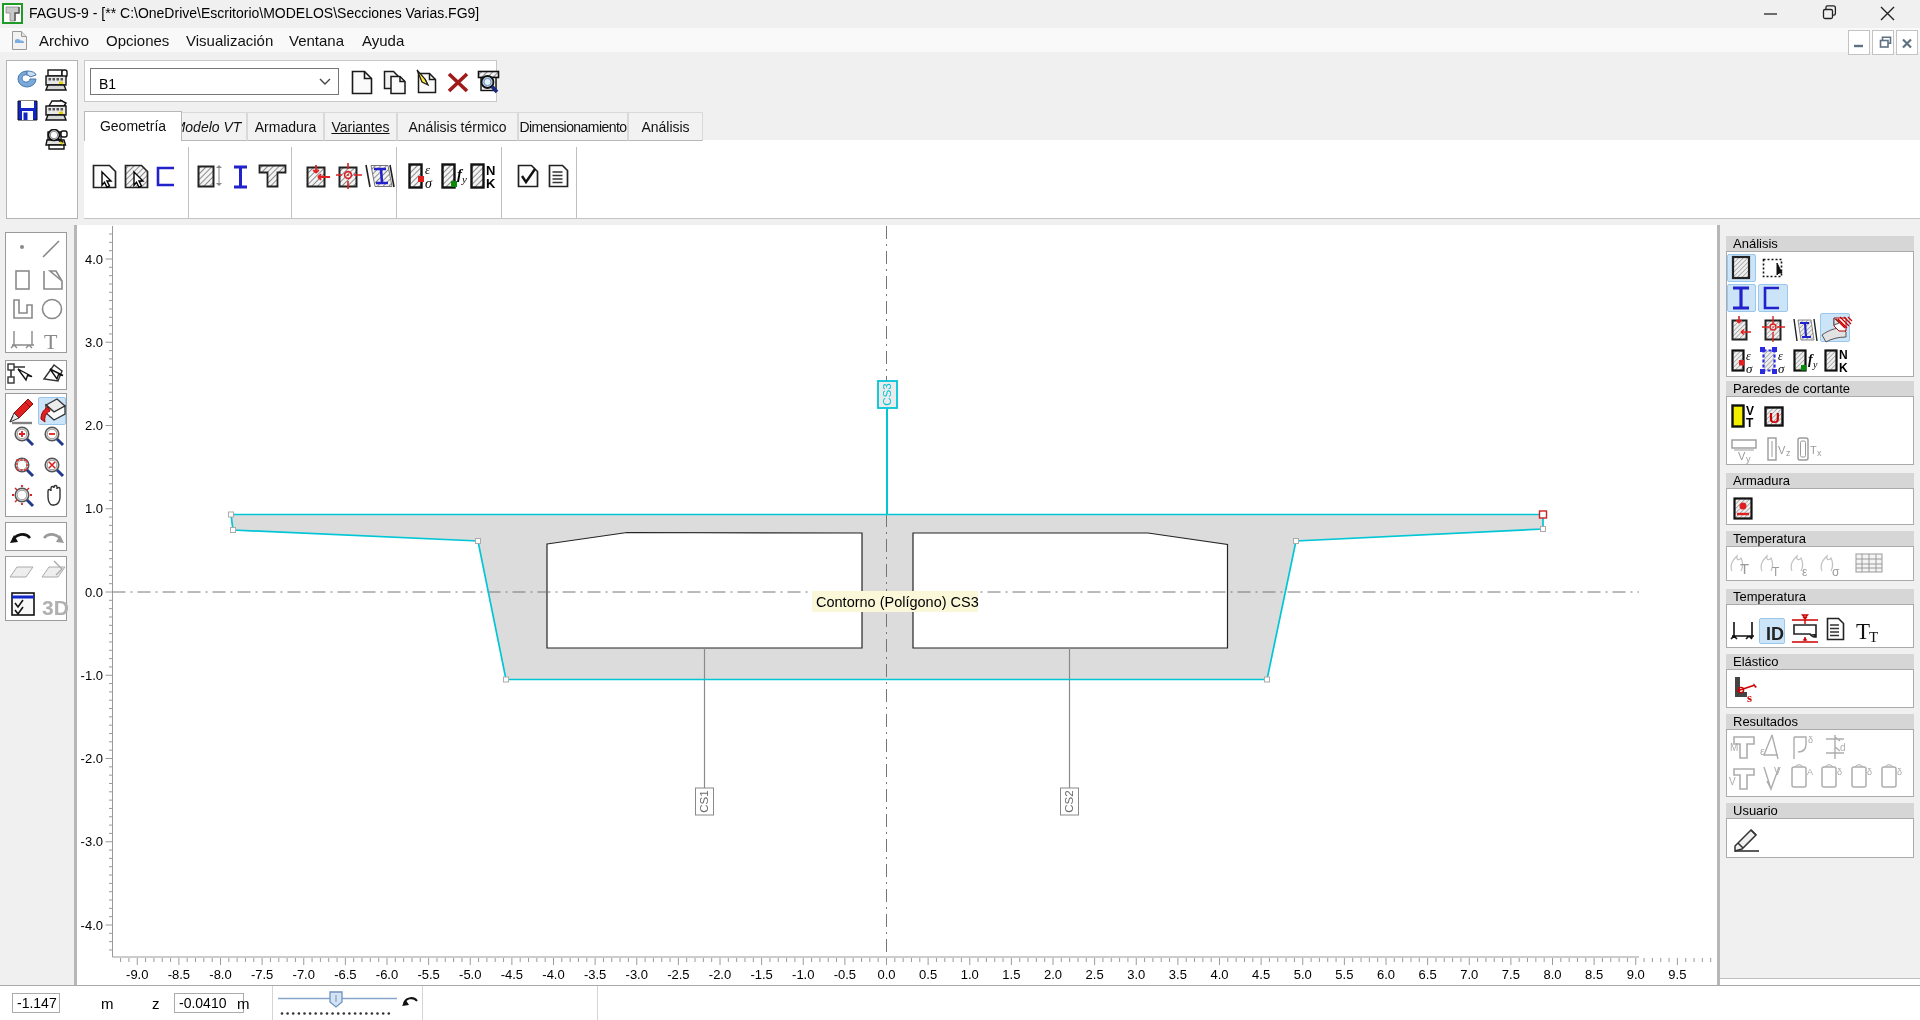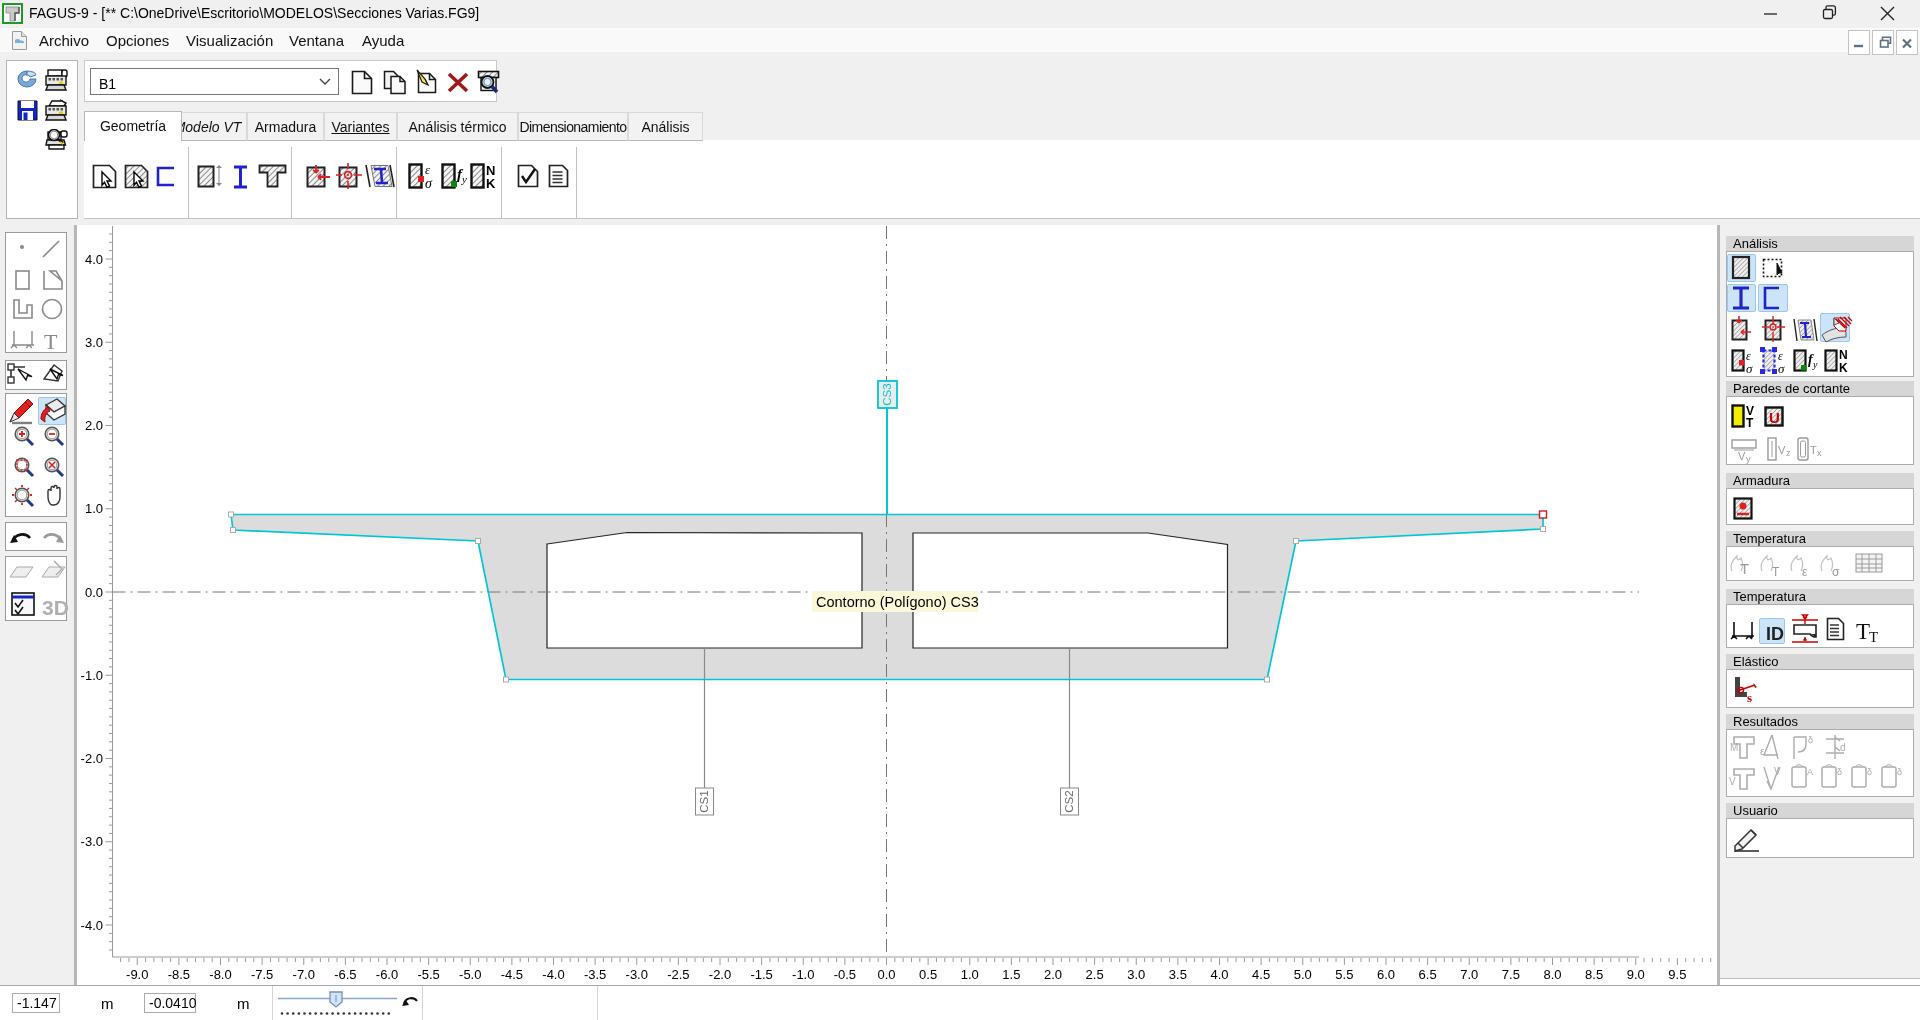--- a/index.html
+++ b/index.html
@@ -528,21 +528,21 @@
 <rect x="1186.5" y="452.0" width="5" height="5" fill="#fff" stroke="#ababab"></rect>
 <rect x="1215.5" y="313.5" width="5" height="5" fill="#fff" stroke="#ababab"></rect>
 <rect x="1462.5" y="301.5" width="5" height="5" fill="#fff" stroke="#ababab"></rect>
 <rect x="1461.5" y="286.0" width="7" height="7" fill="#fff" stroke="#cc2222" stroke-width="1.4"></rect>
 </svg>
 <div id="statusbar" class="a"></div>
 <div class="a" style="left:19px;top:995px;font-size:15px">y</div>
 <div class="a sinput" style="left:12px;top:993px;width:48px">-1.147</div>
 <div class="a" style="left:101px;top:995px;font-size:15px">m</div>
 <div class="a" style="left:152px;top:995px;font-size:15px">z</div>
-<div class="a sinput" style="left:144px;top:993px;width:52px">-0.0410</div>
+<div class="a sinput" style="left:174px;top:993px;width:70px">-0.0410</div>
 <div class="a" style="left:237px;top:995px;font-size:15px">m</div>
 <div class="a sdiv" style="left:272px"></div>
 <div class="a sdiv" style="left:422px"></div>
 <div class="a sdiv" style="left:597px"></div>
 <svg class="a" style="left:276px;top:988px" width="145" height="30">
 <path d="M2 10.5H121" stroke="#88a6cc" stroke-width="1.4"></path>
 <path d="M54 4h12v10l-6 5-6-5z" fill="#d4e4f4" stroke="#6e93bd" stroke-width="1.3"></path>
     <path d="M60 7v7" stroke="#6e93bd"></path>
 <circle cx="6.0" cy="25.5" r="1.3" fill="#333"></circle>
     <circle cx="11.6" cy="25.5" r="1.3" fill="#333"></circle>

